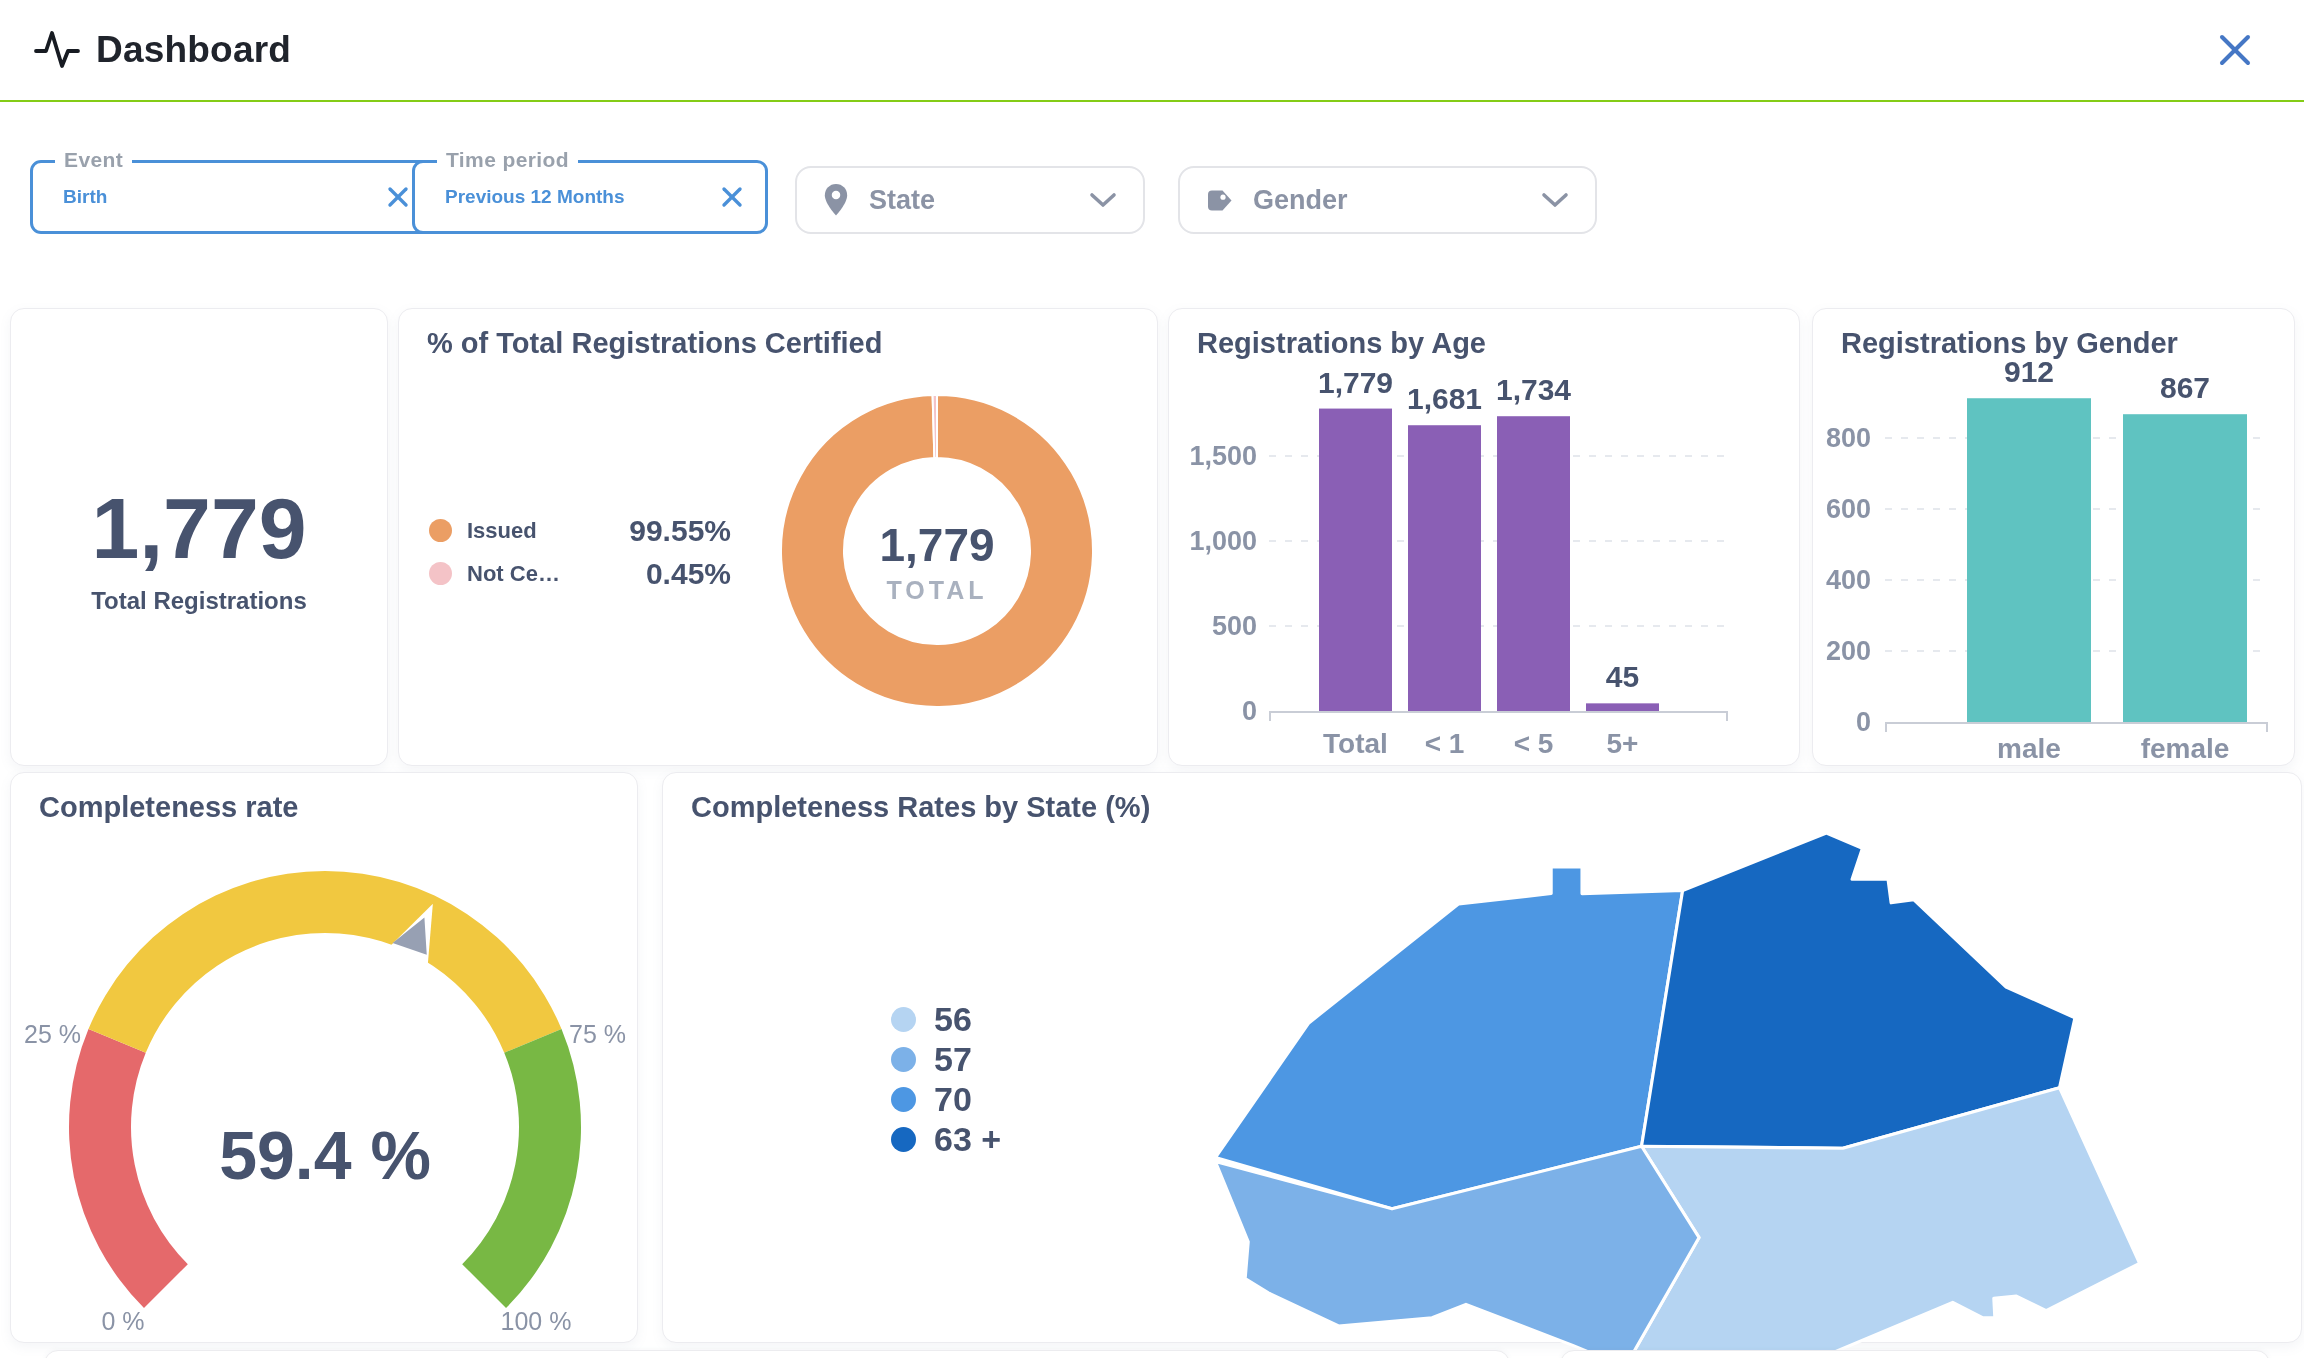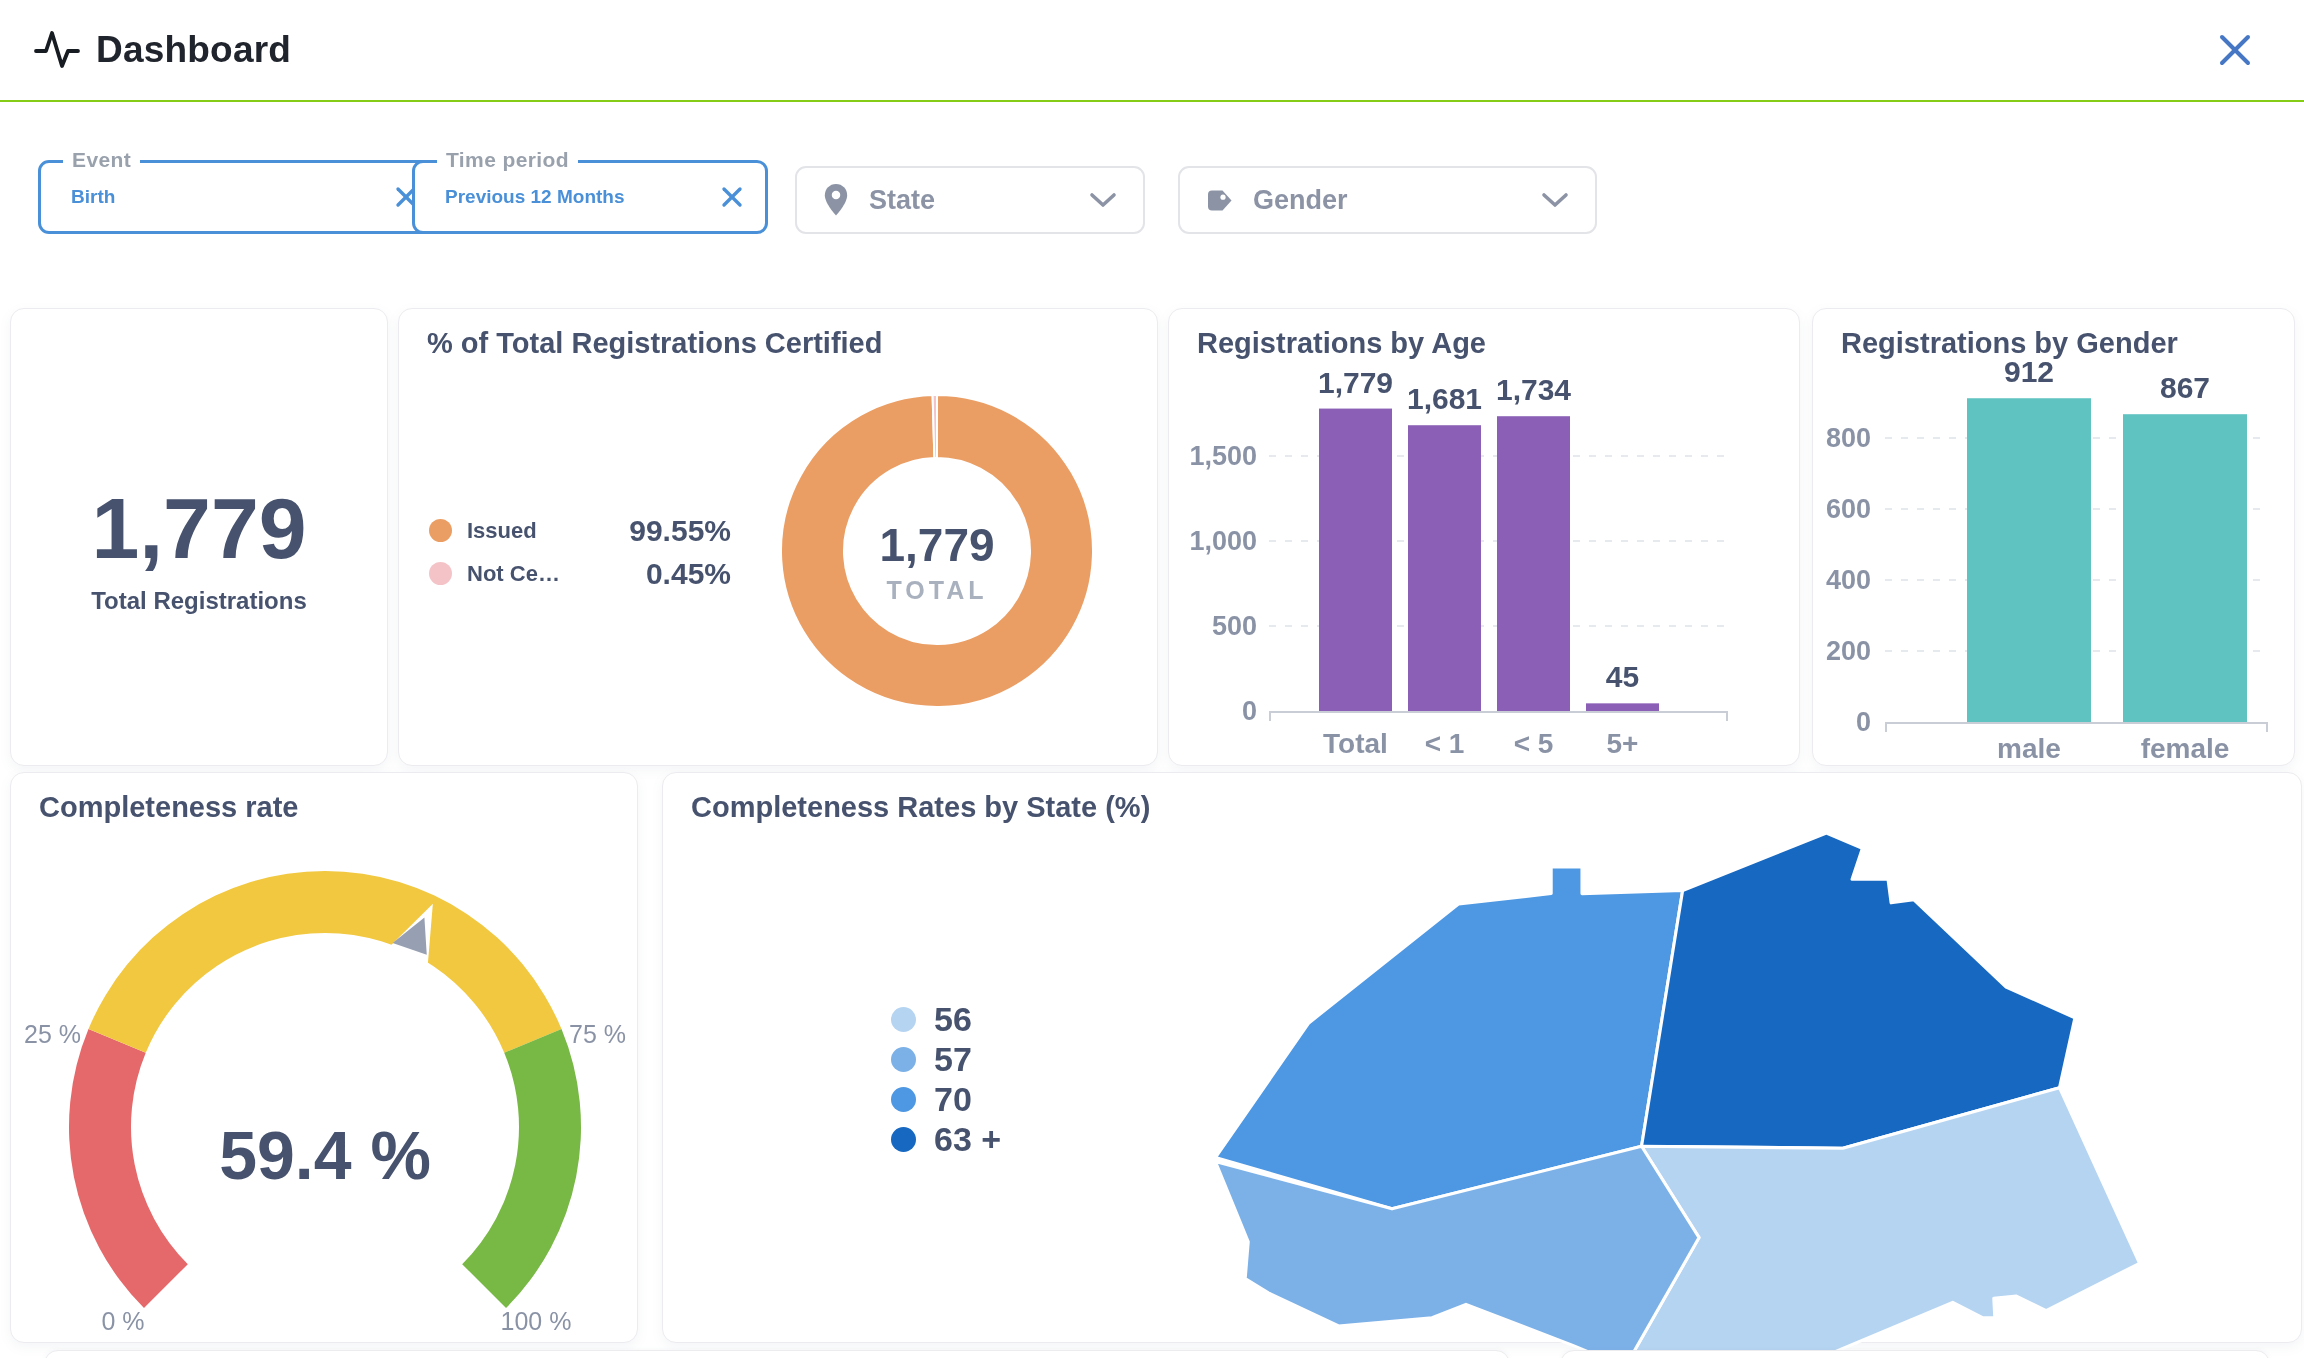--- a/index.html
+++ b/index.html
@@ -14,27 +14,27 @@
   .top-strip{position:absolute;left:20px;top:0;width:265px;height:3px;background:#56585c;}
 
   
   .header{position:absolute;left:0;top:0;width:2304px;height:100px;background:#fff;border-bottom:2px solid #84cc16;}
   .logo{position:absolute;left:34px;top:28px;width:46px;height:44px;}
   .page-title{position:absolute;left:96px;top:29px;font-size:37px;font-weight:700;color:#20242c;letter-spacing:.2px;}
   .close-btn{position:absolute;right:50px;top:31px;width:38px;height:38px;background:none;border:none;padding:0;cursor:pointer;}
 
   
   .chip{position:absolute;height:74px;background:#fff;border:3px solid #4a90d8;border-radius:11px;box-sizing:border-box;display:flex;align-items:center;cursor:pointer;}
-  .chip-event{left:38px;top:160px;width:404px;gap:9px;}
+  .chip-event{left:30px;top:160px;width:404px;gap:9px;}
   .chip-time{left:412px;top:160px;width:356px;}
   .chip .chip-label{position:absolute;top:-15px;left:22px;background:#fff;padding:0 9px;font-size:21px;font-weight:700;color:#99a1ac;letter-spacing:.4px;}
   .chip .chip-value{margin-left:30px;font-size:19px;font-weight:700;color:#4a90d8;}
   .chip .chip-x{margin-left:auto;margin-right:22px;flex:none;}
 
-  .drop{position:absolute;height:68px;background:#fff;border:2px solid #e3e4e8;border-radius:11px;box-sizing:border-box;display:flex;align-items:center;padding:0 26px;cursor:pointer;}
+  .drop{position:absolute;height:68px;background:#fff;border:2px solid #e3e4e8;border-radius:16px;box-sizing:border-box;display:flex;align-items:center;padding:0 26px;cursor:pointer;}
   .drop-state{left:795px;top:166px;width:350px;}
   .drop-gender{left:1178px;top:166px;width:419px;}
   .drop .drop-label{margin-left:20px;font-size:27px;font-weight:700;color:#8b93a5;}
   .drop .chev{margin-left:auto;}
 
   
   .card{position:absolute;background:#fff;border:1px solid #ececf0;border-radius:14px;box-shadow:0 4px 12px rgba(120,130,150,.08);box-sizing:border-box;}
   .card-title{position:absolute;left:28px;top:18px;margin:0;font-size:29px;font-weight:700;color:#47536e;}
   .card-total{left:10px;top:308px;width:378px;height:458px;display:flex;flex-direction:column;align-items:center;justify-content:center;}
   .card-certified{left:398px;top:308px;width:760px;height:458px;}

